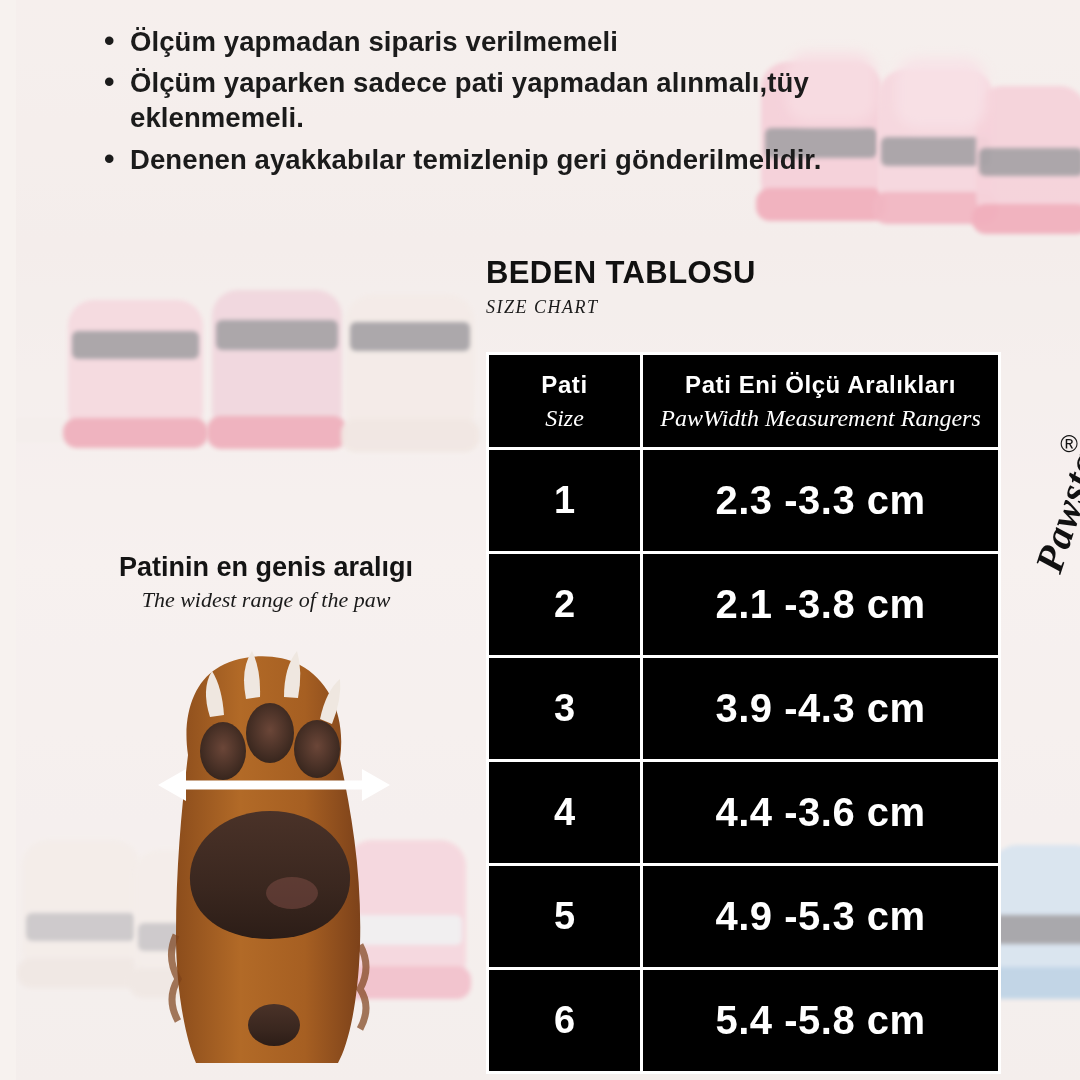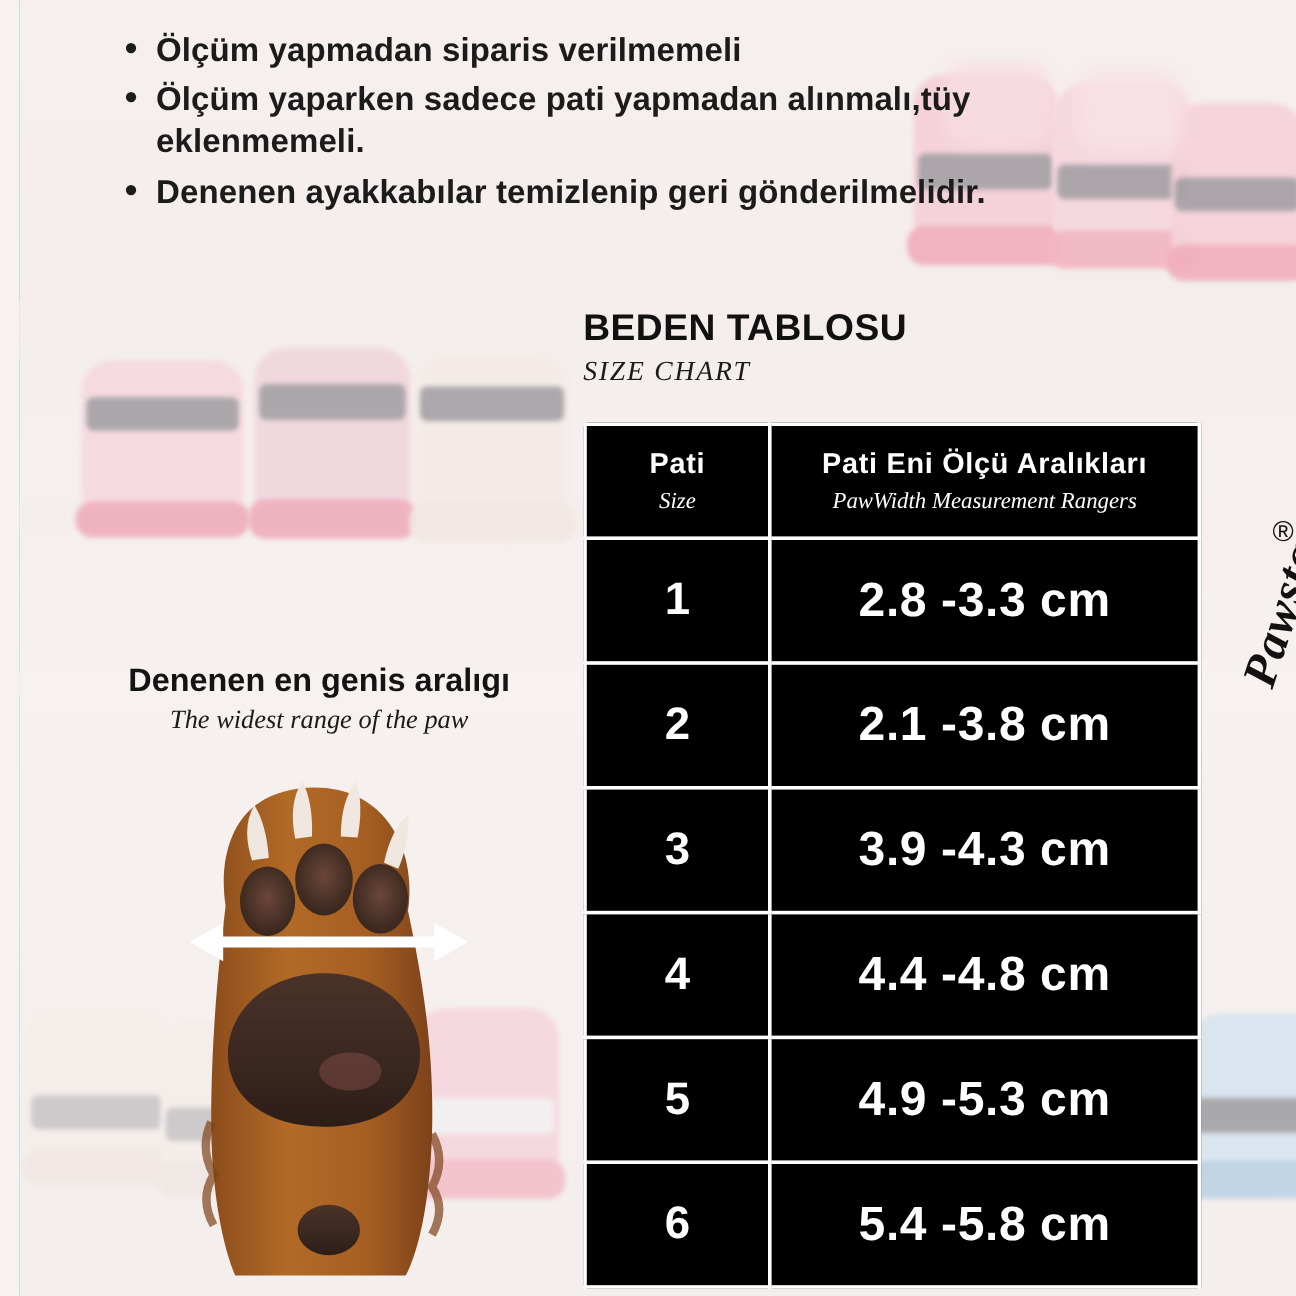--- a/index.html
+++ b/index.html
@@ -139,21 +139,21 @@
   .chart-title .tr {
     font-size: 31px;
     font-weight: 800;
     color: #111;
     letter-spacing: .4px;
   }
   .chart-title .en {
     margin-top: 6px;
     font-family: "Liberation Serif", serif;
     font-style: italic;
-    font-size: 23px;
+    font-size: 18px;
     color: #1a1a1a;
     letter-spacing: 1.5px;
   }
 
   
   .size-table {
     position: absolute;
     left: 470px;
     top: 352px;
     width: 515px;
@@ -176,21 +176,21 @@
     display: block;
     font-size: 24px;
     font-weight: 700;
     letter-spacing: .6px;
   }
   .size-table thead .head-en {
     display: block;
     margin-top: 6px;
     font-family: "Liberation Serif", serif;
     font-style: italic;
-    font-size: 19px;
+    font-size: 24px;
     font-weight: 400;
   }
   .size-table col.c1 { width: 155px; }
   .size-table col.c2 { width: 360px; }
   .size-table tbody td {
     height: 101px;
     vertical-align: middle;
   }
   .size-table tbody .size-num {
     font-size: 38px;
@@ -362,47 +362,47 @@
         </th>
         <th>
           <span class="head-tr">Pati  Eni Ölçü Aralıkları</span>
           <span class="head-en">PawWidth Measurement Rangers</span>
         </th>
       </tr>
     </thead>
     <tbody>
       <tr>
         <td class="size-num">1</td>
-        <td class="size-range">2.8 -3.3 cm</td>
+        <td class="size-range">2.3 -3.3 cm</td>
       </tr>
       <tr>
         <td class="size-num">2</td>
         <td class="size-range">2.1 -3.8 cm</td>
       </tr>
       <tr>
         <td class="size-num">3</td>
         <td class="size-range">3.9 -4.3 cm</td>
       </tr>
       <tr>
         <td class="size-num">4</td>
-        <td class="size-range">4.4 -4.8 cm</td>
+        <td class="size-range">4.4 -3.6 cm</td>
       </tr>
       <tr>
         <td class="size-num">5</td>
         <td class="size-range">4.9 -5.3 cm</td>
       </tr>
       <tr>
         <td class="size-num">6</td>
         <td class="size-range">5.4 -5.8 cm</td>
       </tr>
     </tbody>
   </table>
 
   <div class="paw-caption">
-    <div class="tr">Denenen en genis aralıgı</div>
+    <div class="tr">Patinin en genis aralıgı</div>
     <div class="en">The widest range of the paw</div>
   </div>
 
   <div class="paw-wrap">
     <svg viewBox="0 0 300 440" width="300" height="440">
       <defs>
         <linearGradient id="furGrad" x1="0" y1="0" x2="1" y2="0">
           <stop offset="0%" stop-color="#8c4d1c"></stop>
           <stop offset="35%" stop-color="#b26a27"></stop>
           <stop offset="70%" stop-color="#a65f22"></stop>

